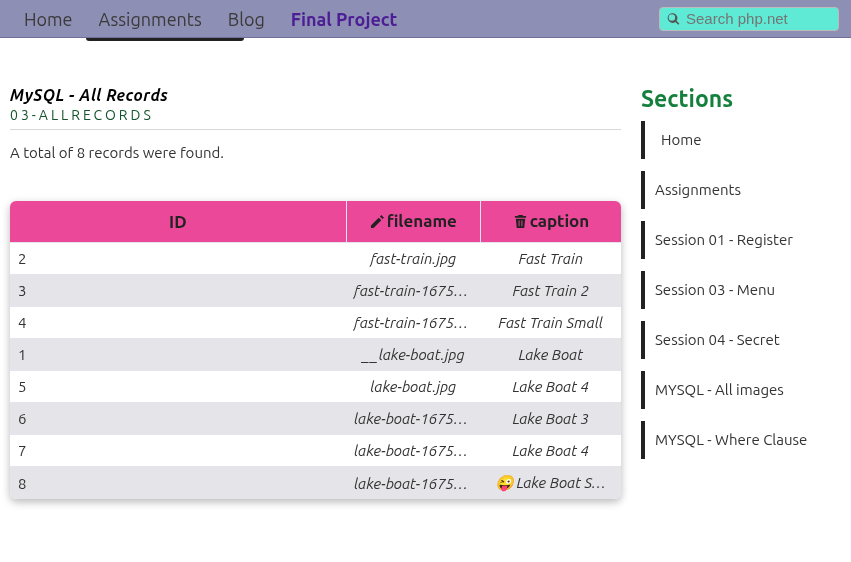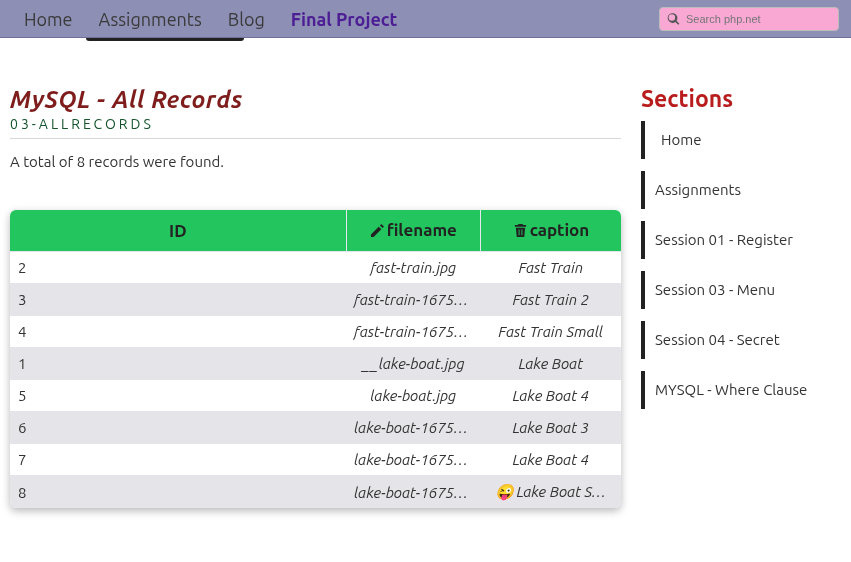--- a/index.html
+++ b/index.html
@@ -41,27 +41,27 @@
 .searchwrap svg {
   position: absolute;
   left: 8px;
   top: 50%;
   transform: translateY(-50%);
   width: 13px;
   height: 13px;
   fill: #555;
 }
 .search {
-  background: #f9a8d4;
+  background: #5eead4;
   border: 1px solid #bbb;
   border-radius: 4px;
   height: 24px;
   width: 180px;
   padding: 2px 8px 2px 26px;
-  font-size: 11px;
+  font-size: 15px;
   color: #555;
 }
 .underbar {
   height: 8px;
   padding-left: 86px;
   background: #fff;
 }
 .underbar div {
   width: 158px;
   height: 3px;
@@ -73,22 +73,22 @@
   padding: 40px 10px 10px 10px;
   gap: 20px;
 }
 .content {
   flex: 1;
   min-width: 0;
 }
 .title {
   font-style: italic;
   font-weight: 700;
-  font-size: 24px;
-  color: #7f1d1d;
+  font-size: 16px;
+  color: #000000;
   letter-spacing: 0.5px;
 }
 .subtitle {
   color: #14532d;
   font-size: 14px;
   letter-spacing: 3px;
   margin-top: 3px;
   text-transform: uppercase;
 }
 hr.rule {
@@ -105,21 +105,21 @@
   border-radius: 6px;
   box-shadow: 0 3px 8px rgba(0,0,0,0.28);
   overflow: hidden;
 }
 table {
   width: 100%;
   border-collapse: collapse;
   table-layout: fixed;
 }
 thead th {
-  background: #22c55e;
+  background: #ec4899;
   color: #222;
   font-size: 17px;
   font-weight: 600;
   padding: 10px 8px;
   border-right: 1px solid #e6e6ee;
 }
 thead th:first-child { width: 55%; }
 thead th:nth-child(2) { width: 22%; }
 thead th:nth-child(3) { width: 23%; border-right: none; }
 th .hicon {
@@ -140,21 +140,21 @@
 tbody td:first-child { text-align: left; }
 tbody td:nth-child(2), tbody td:nth-child(3) { text-align: center; font-style: italic; }
 .emoji { font-size: 15px; margin-right: 2px; }
 .sidebar {
   width: 200px;
   flex-shrink: 0;
 }
 .sidebar h2 {
   font-size: 23px;
   font-weight: 700;
-  color: #b91c1c;
+  color: #15803d;
   margin-bottom: 10px;
 }
 .side-item {
   display: block;
   border-left: 4px solid #222;
   padding: 10px 0 10px 10px;
   font-size: 15px;
   color: #333;
   margin-bottom: 12px;
   cursor: pointer;
@@ -258,16 +258,17 @@
   </div>
 
   <aside class="sidebar">
     <h2>Sections</h2>
     <div id="sidelist">
         <a class="side-item active">Home</a>
         <a class="side-item">Assignments</a>
         <a class="side-item">Session 01 - Register</a>
         <a class="side-item">Session 03 - Menu</a>
         <a class="side-item">Session 04 - Secret</a>
+        <a class="side-item">MYSQL - All images</a>
         <a class="side-item">MYSQL - Where Clause</a>
       </div>
   </aside>
 </div>
 
 </body></html>

